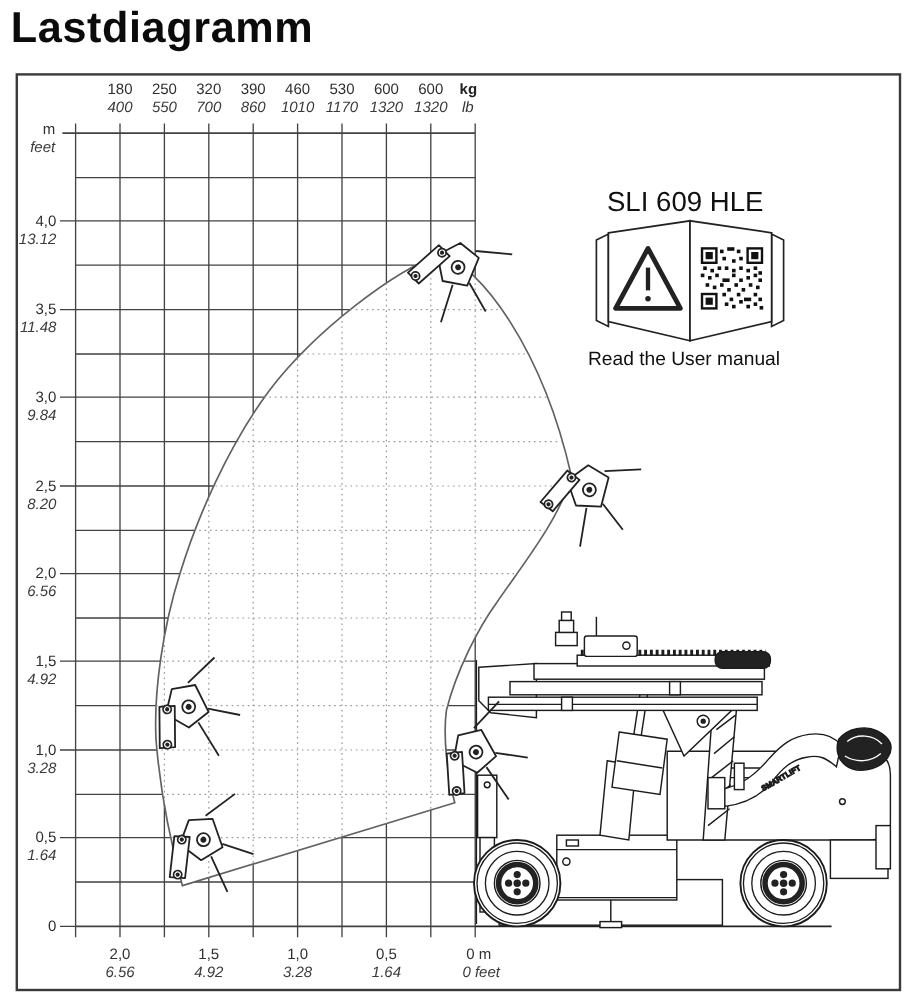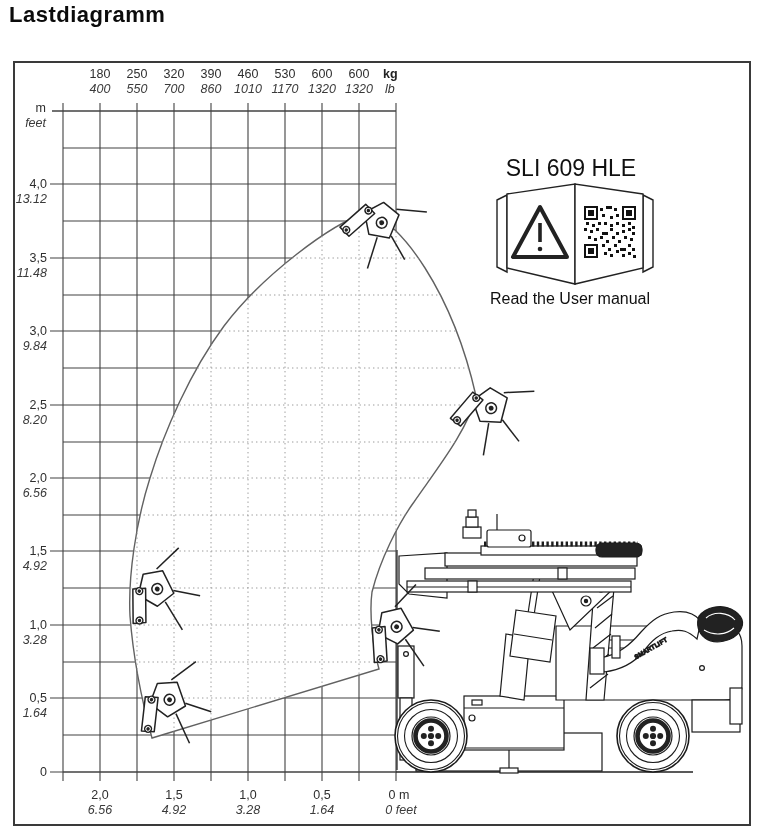--- a/index.html
+++ b/index.html
@@ -1,17 +1,17 @@
 <!DOCTYPE html>
 <html><head>
 <meta charset="utf-8">
 <style>
   html,body{margin:0;padding:0;background:#fff;}
   body{width:764px;height:840px;position:relative;font-family:"Liberation Sans",sans-serif;overflow:hidden;}
-  h1.title{position:absolute;left:9px;top:2px;margin:0;font-size:22px;font-weight:bold;letter-spacing:.5px;color:#0b0b0b;}
+  h1.title{position:absolute;left:9px;top:2px;margin:0;font-size:36px;font-weight:bold;letter-spacing:.5px;color:#0b0b0b;}
   svg{position:absolute;left:0;top:0;}
   text{font-family:"Liberation Sans",sans-serif;fill:#2e2e2e;}
   .num{font-size:12.5px;}
   .sec{font-size:12.5px;font-style:italic;fill:#3a3a3a;}
   .unit{font-size:12.5px;font-weight:bold;fill:#222;}
   .unitsec{font-size:12.5px;font-style:italic;fill:#333;}
   .model{font-size:23px;fill:#101010;}
   .note{font-size:16px;fill:#101010;}
   .brand{font-size:6px;letter-spacing:.4px;fill:#1a1a1a;}
 </style>

